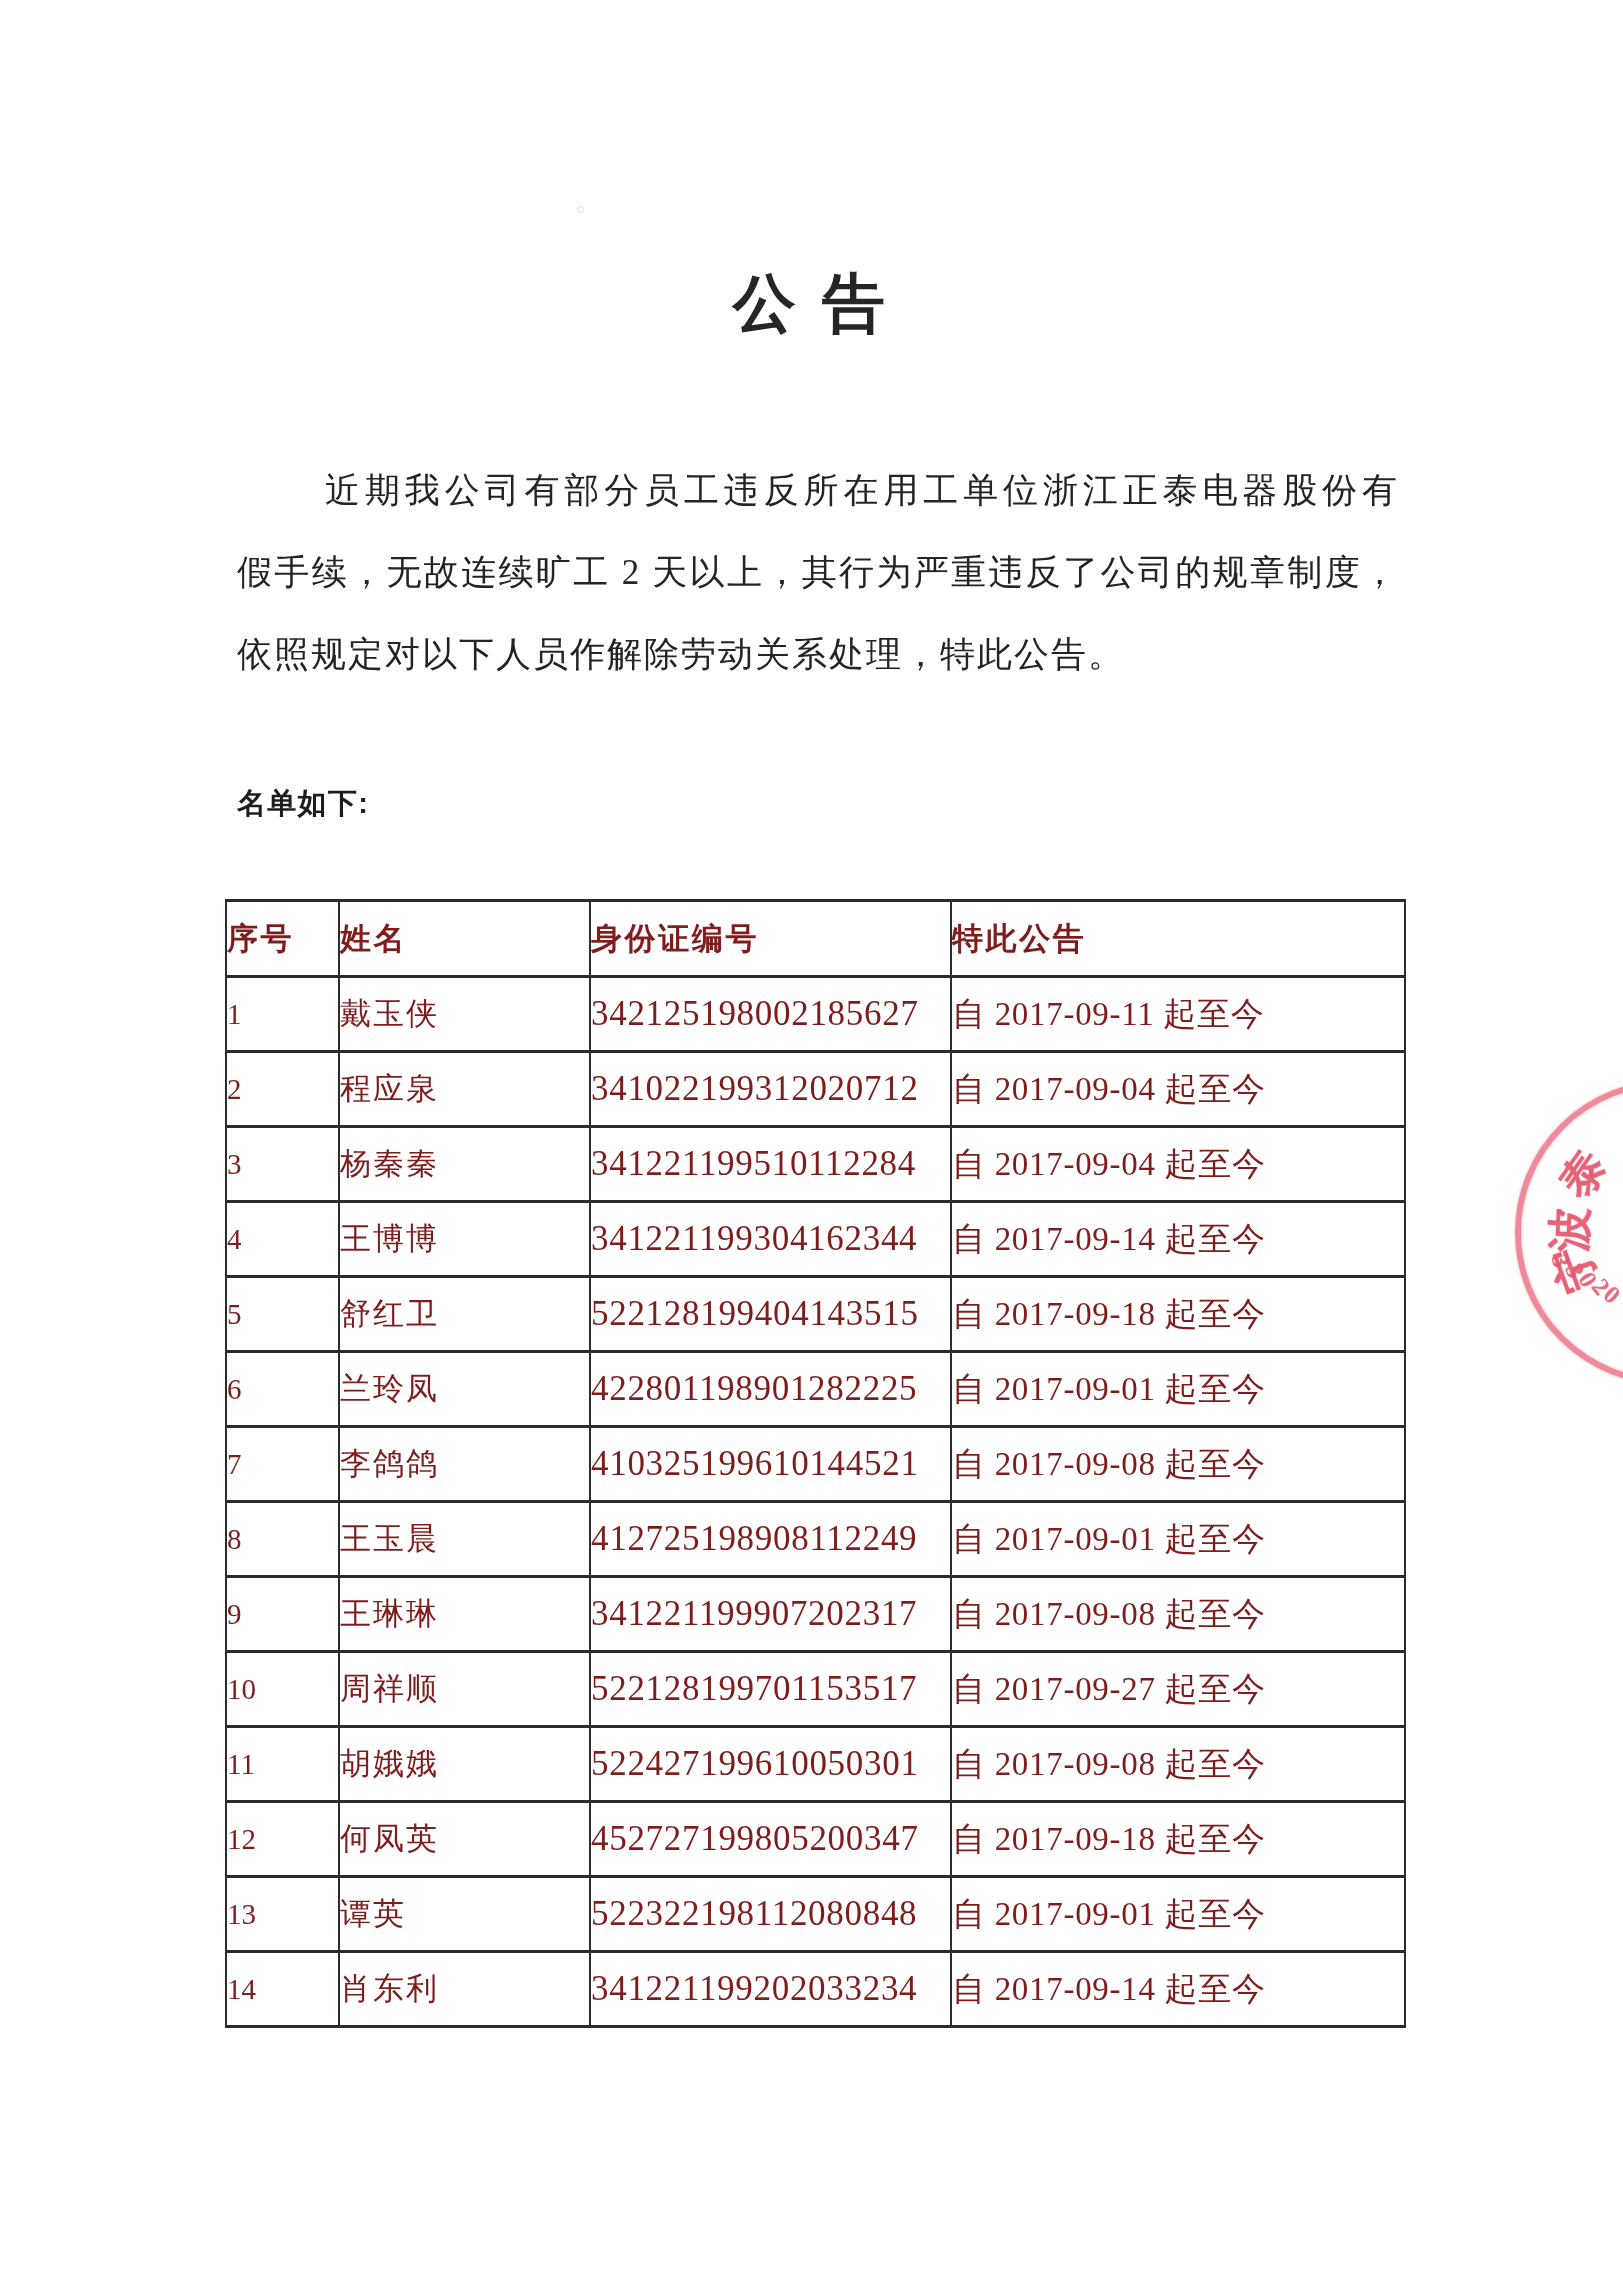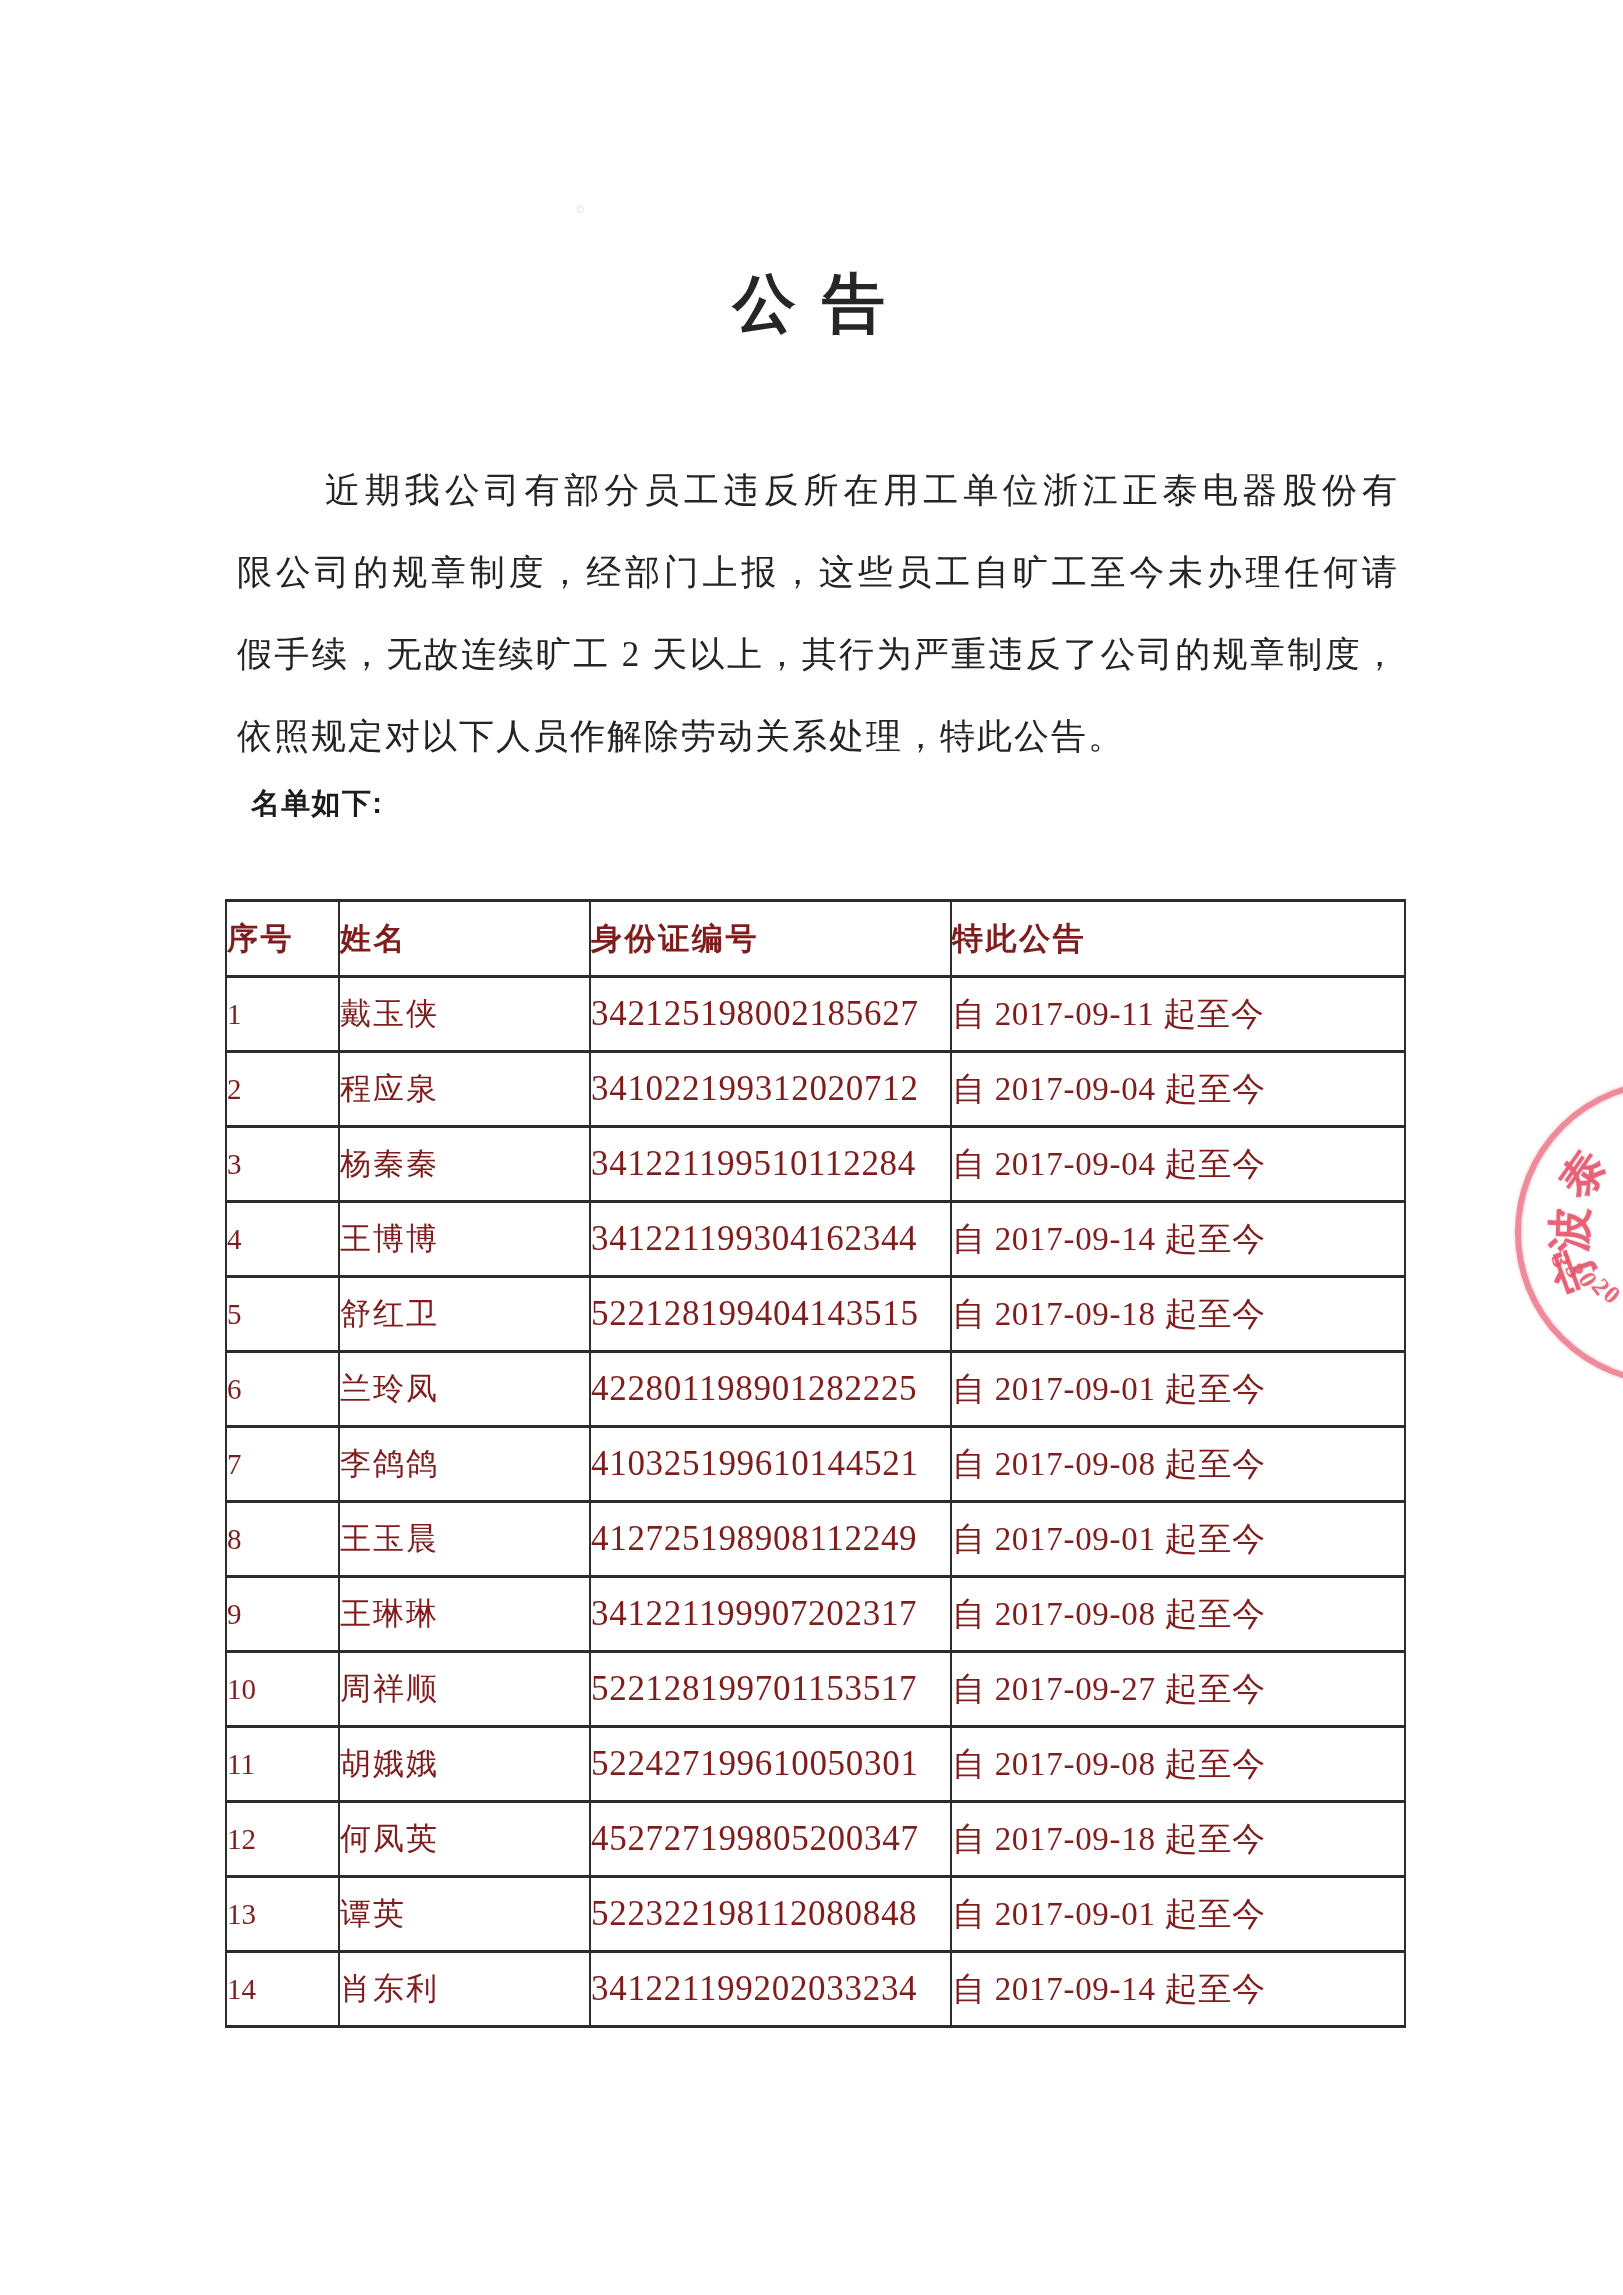--- a/index.html
+++ b/index.html
@@ -43,21 +43,21 @@
     text-align: justify;
     text-align-last: justify;
     text-justify: inter-character;
     white-space: normal;
     overflow: hidden;
   }
   .para-line.indent { text-indent: 88px; }
 
   .list-label {
     position: absolute;
-    left: 251px; top: 784px;
+    left: 237px; top: 784px;
     font-family: "Liberation Sans", "DejaVu Sans", sans-serif;
     font-weight: bold;
     font-size: 29px;
     color: #1c1c1c;
     letter-spacing: 1.3px;
   }
 
   
   table.roster {
     position: absolute;
@@ -148,21 +148,20 @@
 <body>
 
 <div id="page">
 
   <div class="doc-title">公 告</div>
 
   <div class="scan-speck"></div>
 
   <div class="paragraph">
     <div class="para-line justify indent">近期我公司有部分员工违反所在用工单位浙江正泰电器股份有</div>
-    <div class="para-line justify">限公司的规章制度，经部门上报，这些员工自旷工至今未办理任何请</div>
     <div class="para-line justify">假手续，无故连续旷工 2 天以上，其行为严重违反了公司的规章制度，</div>
     <div class="para-line">依照规定对以下人员作解除劳动关系处理，特此公告。</div>
   </div>
 
   <div class="list-label">名单如下:</div>
 
   <table class="roster">
     <colgroup>
       <col style="width:113px">
       <col style="width:251px">

